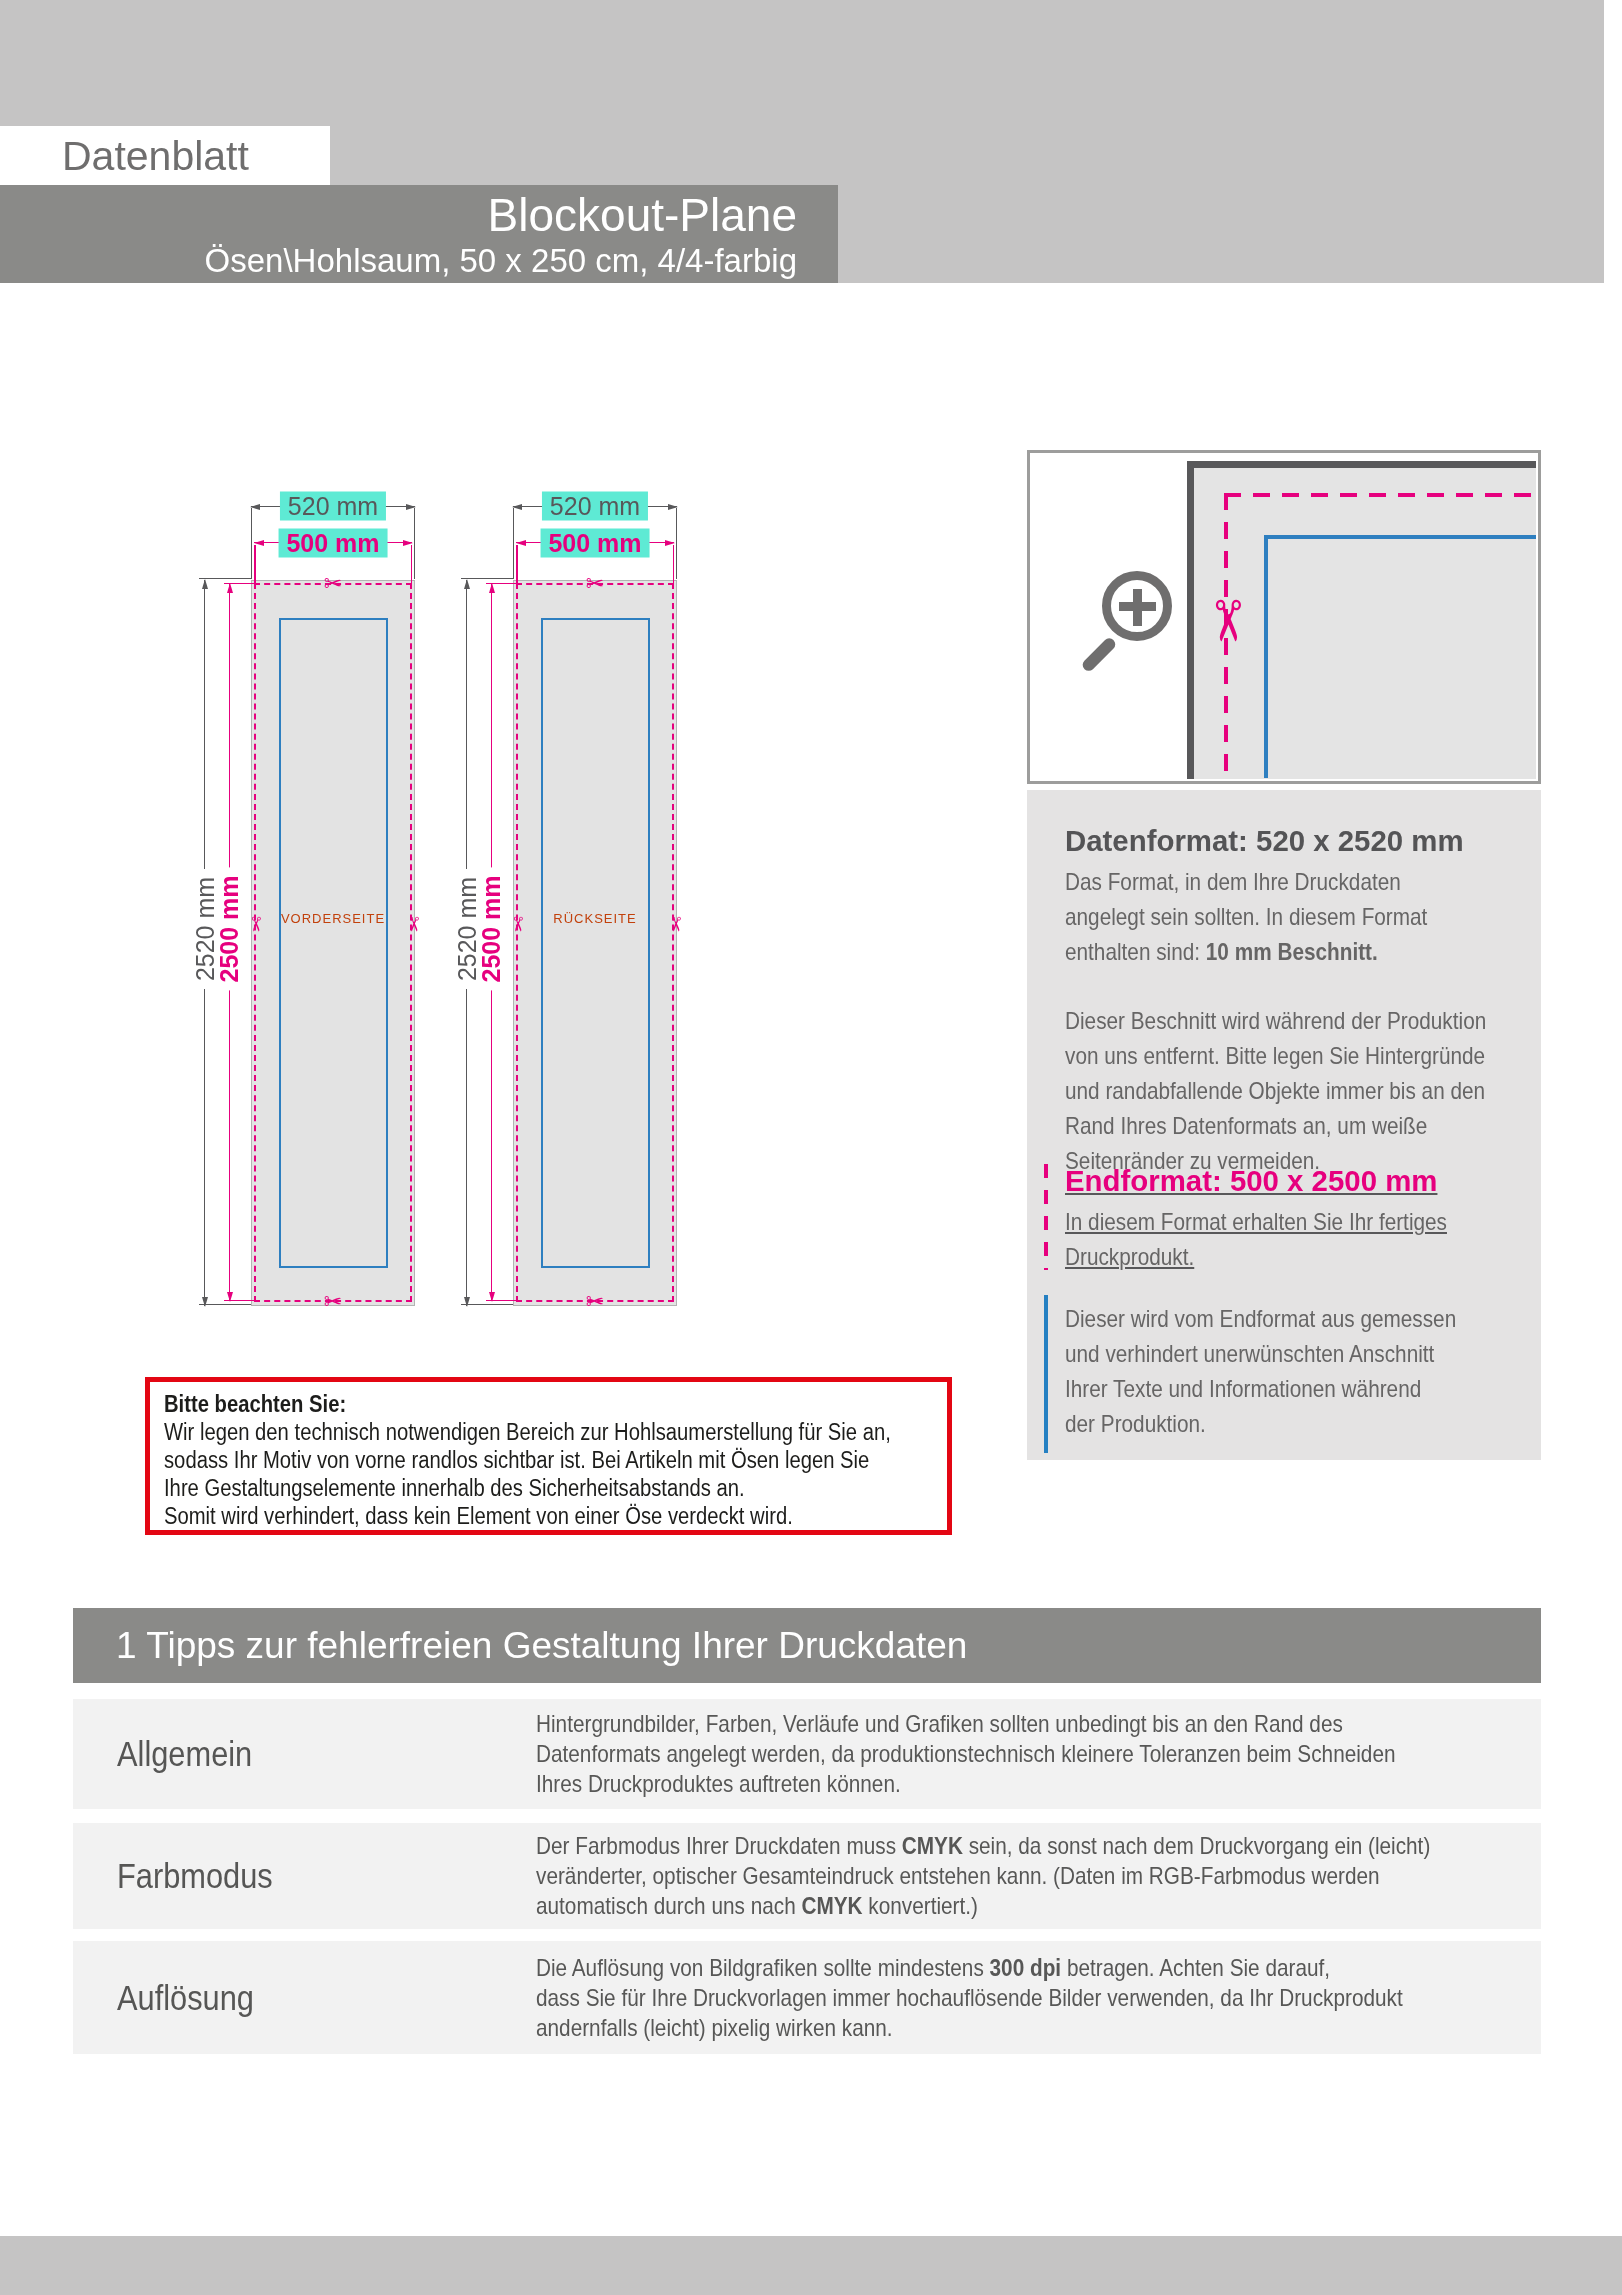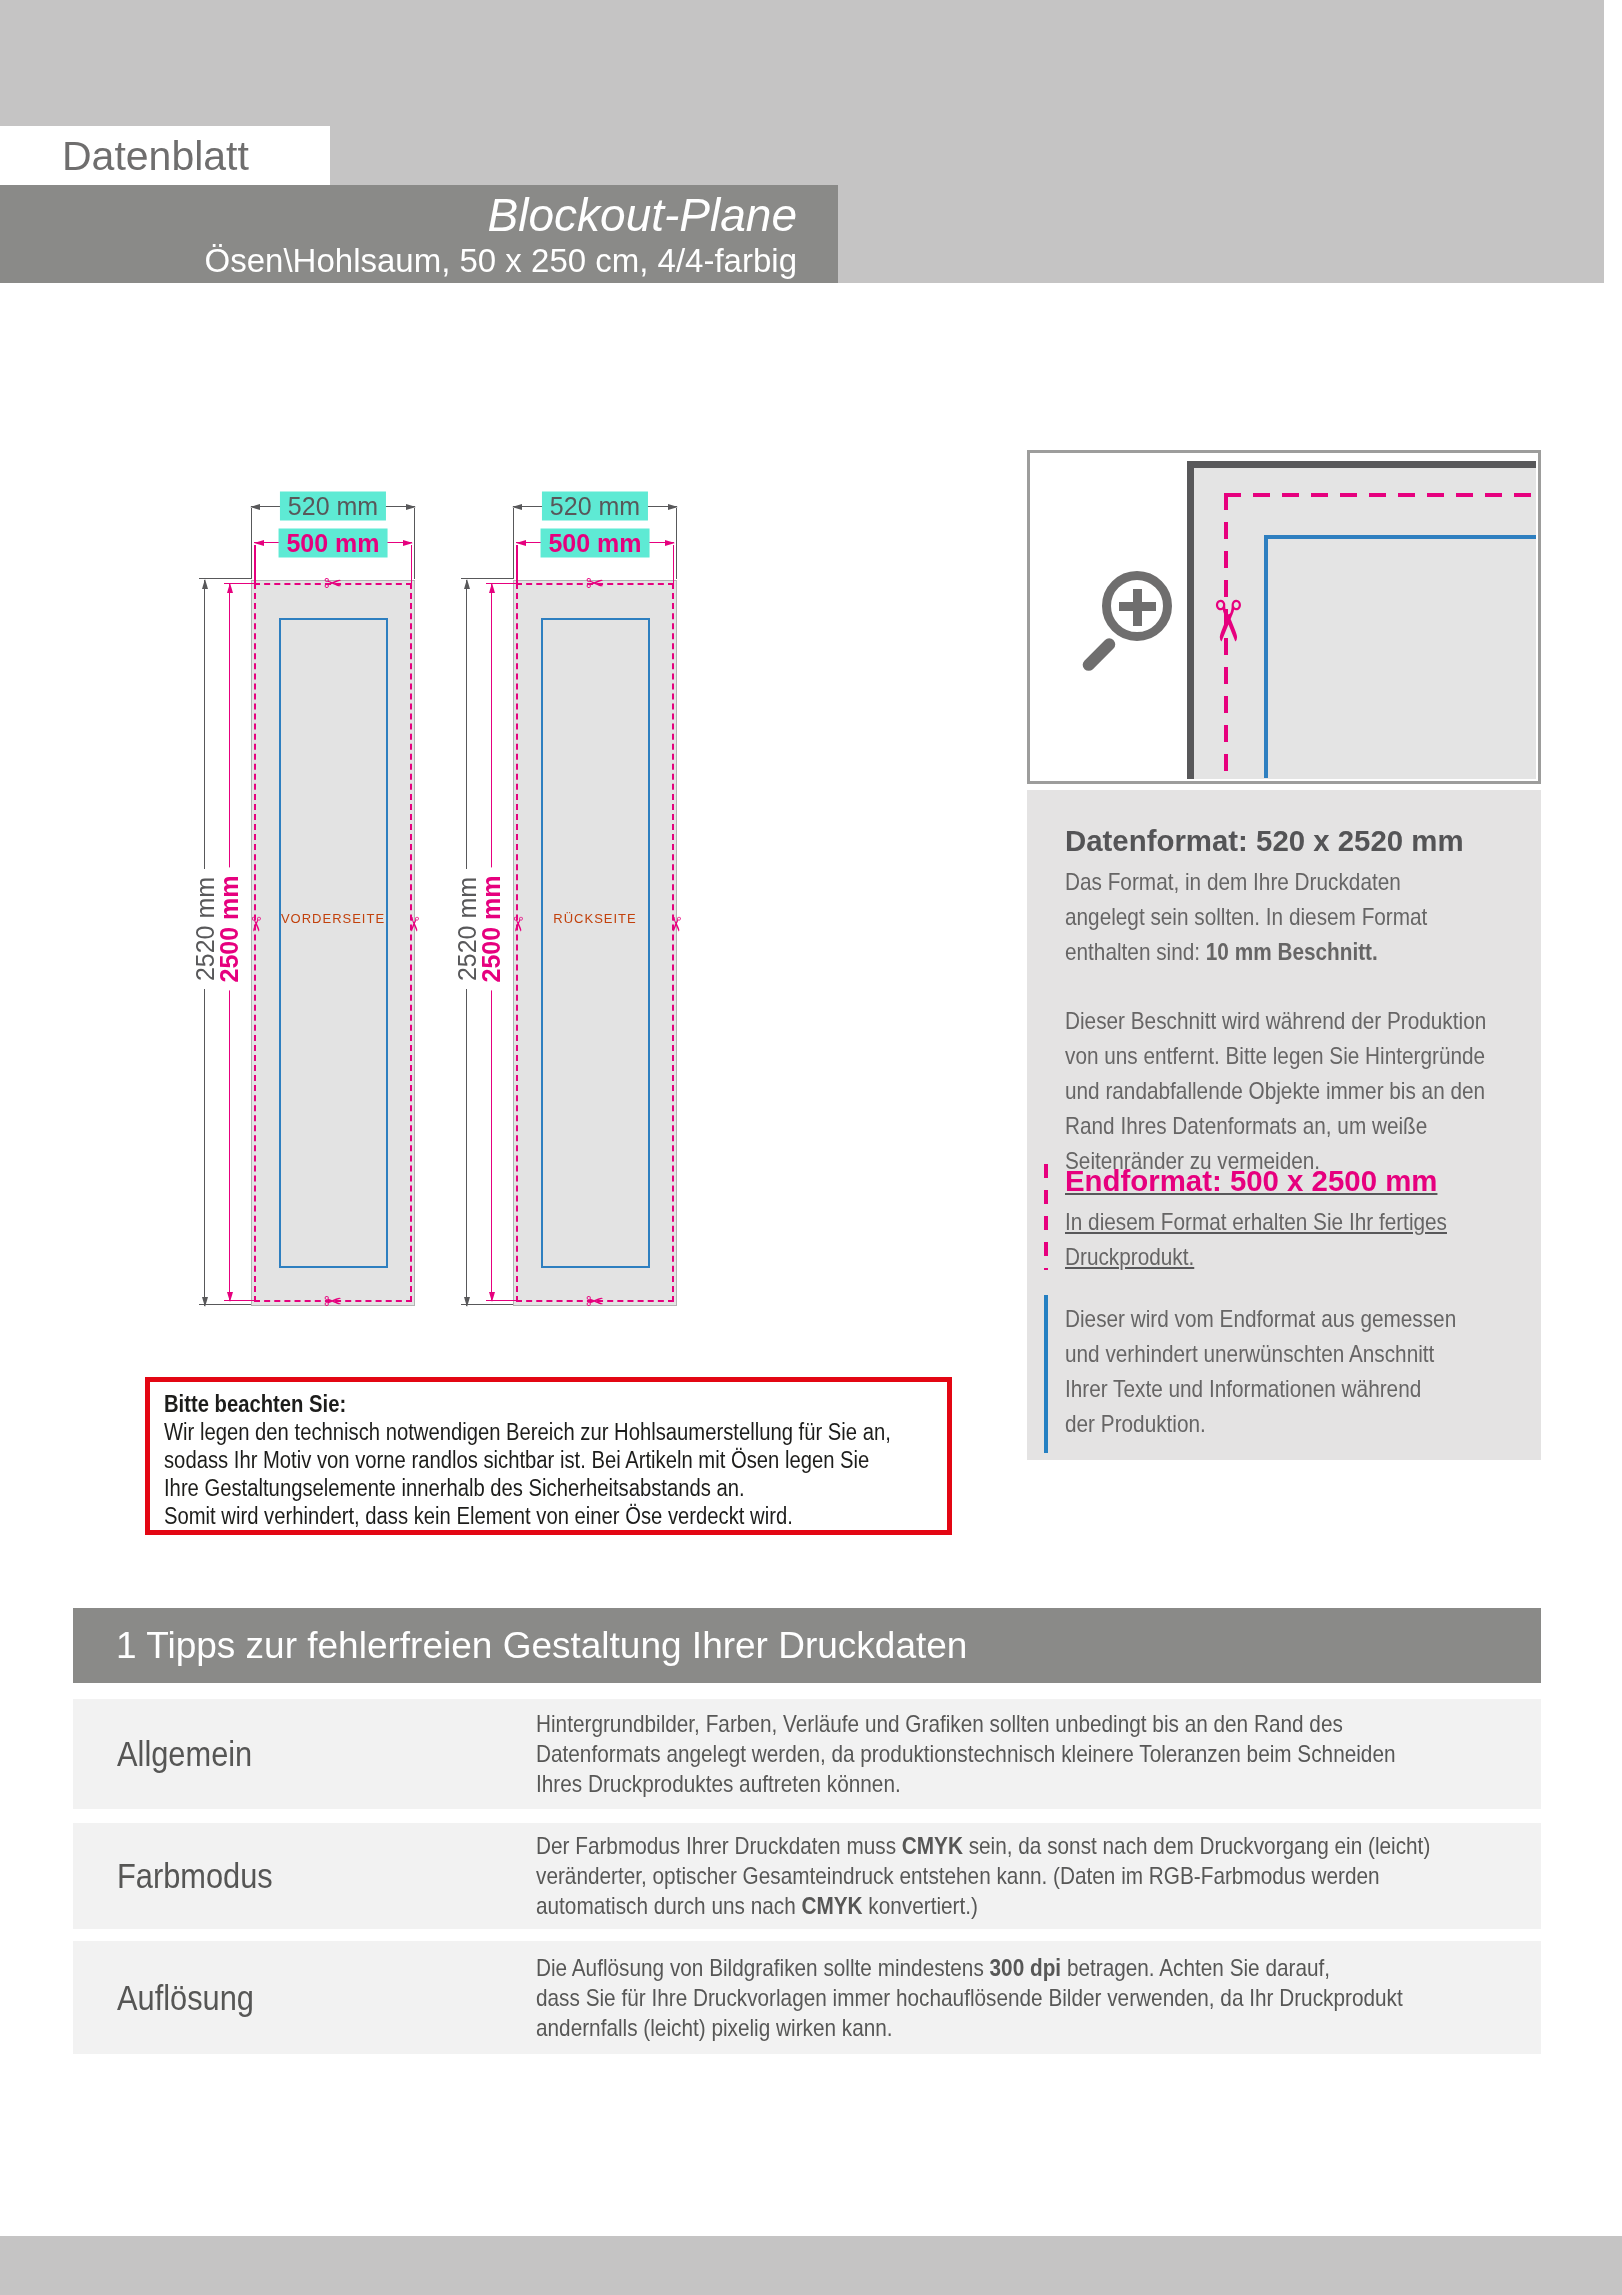--- a/index.html
+++ b/index.html
@@ -10,21 +10,21 @@
   .cond{transform:scaleX(.88);transform-origin:left top;}
   .b{font-weight:bold;}
 
   
   .hdr-bg{left:0;top:0;width:1604px;height:283px;background:#c5c4c4;}
   .hdr-white{left:0;top:126px;width:330px;height:59px;background:#fff;}
   .hdr-white span{position:absolute;left:62px;top:50%;transform:translateY(-50%);
                   font-size:41px;color:#6f6e6e;white-space:nowrap;}
   .hdr-banner{left:0;top:185px;width:838px;height:98px;background:#8a8a88;color:#fff;
               text-align:right;padding-right:41px;box-sizing:border-box;}
-  .hdr-banner .t1{display:block;font-size:46px;line-height:54px;margin-top:2.6px;font-style:italic;}
+  .hdr-banner .t1{display:block;font-size:46px;line-height:54px;margin-top:2.6px;}
   .hdr-banner .t2{display:block;font-size:33px;line-height:38px;}
 
   
   .page-rect{background:#e3e3e3;border:0.7px solid #b3b3b3;box-sizing:border-box;}
   .cut-rect{border:2px dashed #e6007e;box-sizing:border-box;}
   .safe-rect{border:2px solid #2e7fc0;box-sizing:border-box;}
   .dimh{height:1.3px;background:currentColor;}
   .dimv{width:1.3px;background:currentColor;}
   .dimh::before{content:"";position:absolute;left:-0.7px;top:50%;transform:translateY(-50%);
     border:solid transparent;border-width:3.9px 10.5px 3.9px 0;border-right-color:currentColor;}

